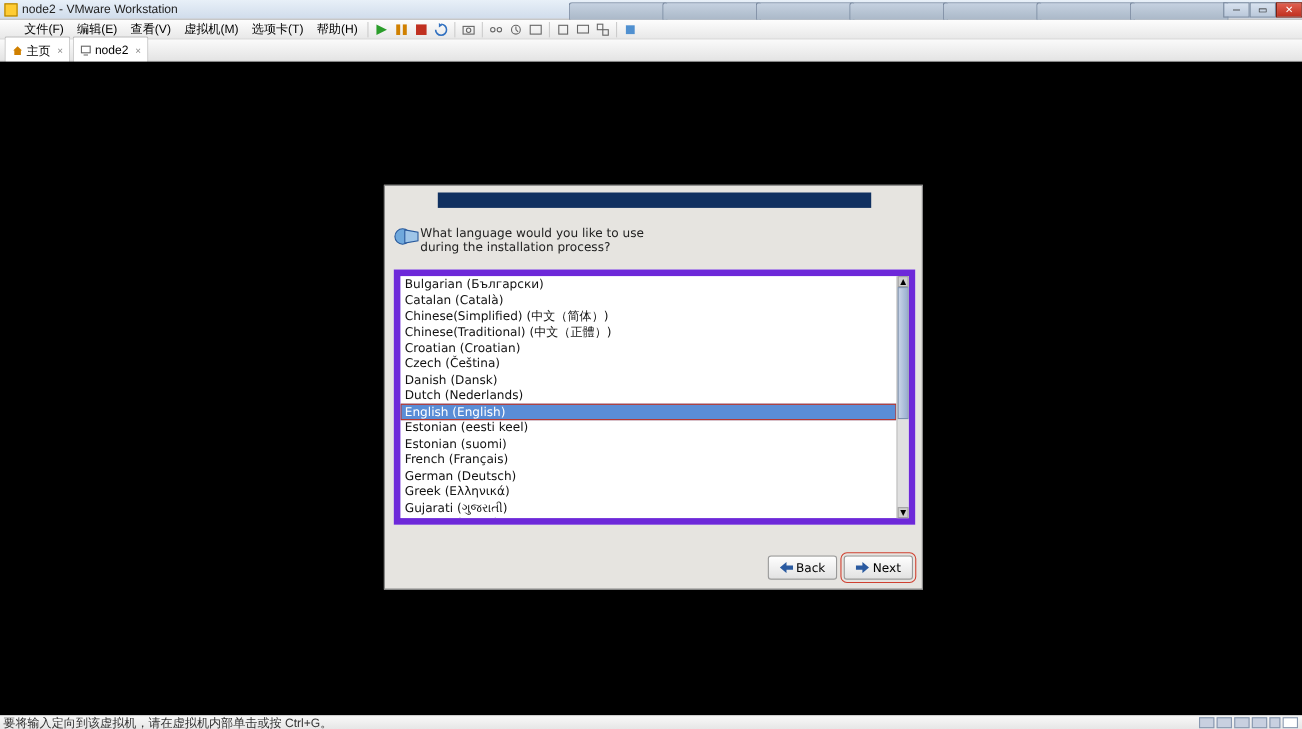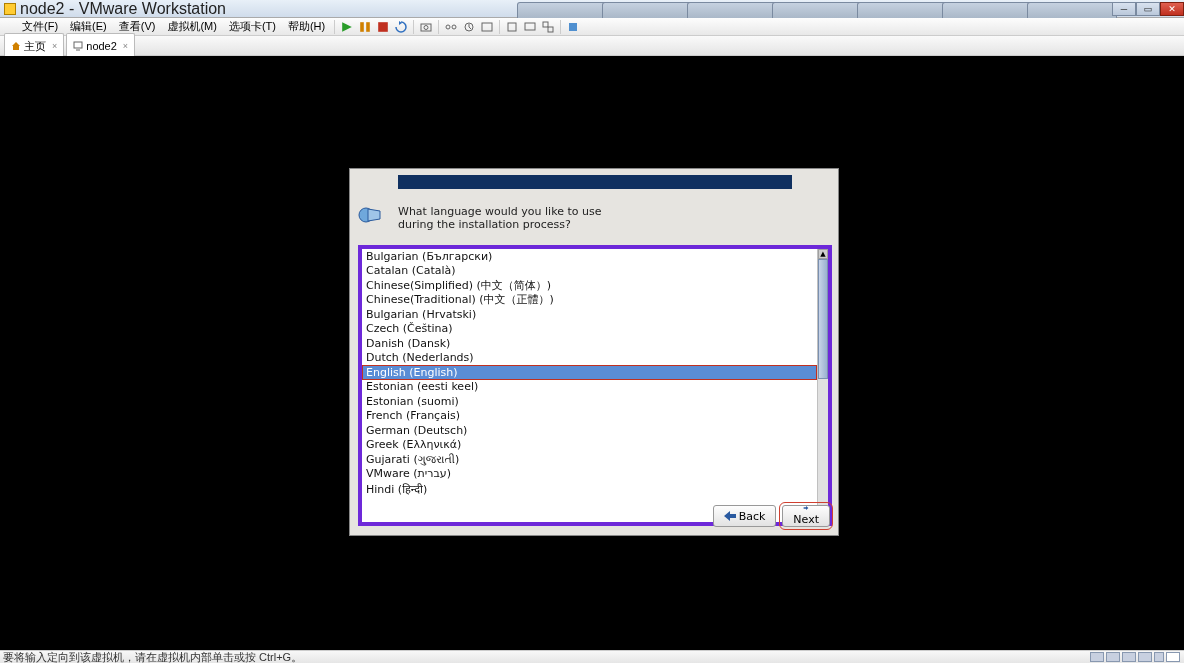--- a/index.html
+++ b/index.html
@@ -1,21 +1,21 @@
 <!DOCTYPE html>
 <html><head>
 <meta charset="utf-8">
 <style>
   * { box-sizing: border-box; margin: 0; padding: 0; }
   body { font-family: "Microsoft YaHei", Tahoma, sans-serif; font-size: 12px; background: #fff; width: 1184px; height: 663px; overflow: hidden; position: relative; }
 
   
   .titlebar { height: 18px; background: linear-gradient(#e8f0f8, #d0dceb); display: flex; align-items: center; padding-left: 4px; border-bottom: 1px solid #aaa; }
   .titlebar .icon-box { width: 12px; height: 12px; background: #ffcc33; border: 1px solid #b08000; margin-right: 4px; }
-  .titlebar .title { font-size: 16px; color: #222; flex: 1; }
+  .titlebar .title { font-size: 11px; color: #222; flex: 1; }
   .titlebar .behind-tabs { display: flex; gap: 0; margin-left: 10px; height: 18px; align-items: flex-end;}
   .titlebar .behind-tab { width: 90px; height: 16px; background: linear-gradient(#c5d1e0,#aab8c8); border: 1px solid #7a8aa0; border-bottom: none; border-radius: 3px 3px 0 0; margin-right: -5px;}
   .win-controls { display: flex; height: 14px; }
   .win-btn { width: 24px; height: 14px; background: linear-gradient(#d8e2ef,#bac8da); border: 1px solid #7a8aa0; display:flex; align-items:center; justify-content:center; font-size:9px; color:#222;}
   .win-btn.close { background: linear-gradient(#e06050,#c03020); color:#fff; border-color:#802010;}
 
   
   .menubar { height: 18px; background: linear-gradient(#fdfdfd,#e8e8e8); display: flex; align-items: center; padding-left: 16px; border-bottom: 1px solid #ccc; font-size: 11px; }
   .menubar .menu-item { padding: 0 6px; cursor: default; }
   .menubar .sep { width: 1px; height: 14px; background: #ccc; margin: 0 3px; }
@@ -28,32 +28,32 @@
   .tab .tab-icon { width:10px; height:10px; margin-right:3px; }
   .tab .close-x { margin-left:6px; color:#888; font-size:9px;}
 
   
   .vm-area { position: absolute; top: 56px; left: 0; right: 0; bottom: 13px; background: #000; }
 
   
   .installer { position: absolute; left: 349px; top: 112px; width: 490px; height: 368px; background: #e6e4e0; border: 1px solid #888; font-family: "DejaVu Sans", Tahoma, sans-serif; }
   .installer .topbar { position:absolute; top:6px; left:48px; width:394px; height:14px; background: #103060; }
   .installer .flag-icon { position:absolute; top:36px; left:8px; width:24px; height:20px; }
-  .installer .prompt { position:absolute; top:36px; left:48px; width:220px; font-size:11px; color:#222; line-height:1.2; }
-  .installer .listwrap { position:absolute; top:76px; left:8px; width:474px; height:281px; border: 4px solid #6d28d9; background:#fff; display:flex; }
+  .installer .prompt { position:absolute; top:36px; left:32px; width:220px; font-size:11px; color:#222; line-height:1.2; }
+  .installer .listwrap { position:absolute; top:76px; left:8px; width:474px; height:232px; border: 6px solid #6d28d9; background:#fff; display:flex; }
   .installer .list { flex:1; overflow:hidden; }
   .installer .list-item { height: 14.5px; padding-left: 4px; font-size: 11px; color:#111; display:flex; align-items:center; cursor:default; }
   .installer .list-item.selected { background: #5a8dd6; color:#fff; outline: 1px solid #c03020; outline-offset: -1px;}
   .installer .scrollbar { width:11px; background:#e0e0e0; border-left:1px solid #c0c0c0; position:relative;}
   .installer .scrollbar .up, .installer .scrollbar .down { height:10px; background:#cfcfcf; border:1px solid #a0a0a0; font-size:7px; text-align:center; line-height:8px;}
   .installer .scrollbar .down { position:absolute; bottom:0; left:0; right:0;}
   .installer .scrollbar .thumb { position:absolute; top:10px; left:0; right:0; height:120px; background:linear-gradient(90deg,#c8d4e8,#9ab0d0); border:1px solid #7a90b0;}
   .installer .btnrow { position:absolute; bottom:8px; right:8px; display:flex; gap:6px; }
   .installer .btn { height:22px; padding: 0 10px; background: linear-gradient(#fefefe,#e2e2e2); border:1px solid #999; border-radius:3px; font-size:11px; display:flex; align-items:center; gap:3px; cursor:default;}
-  .installer .btn.next { outline: 1px solid #d04030; outline-offset: 2px; flex-direction: column; }
+  .installer .btn.next { outline: 1px solid #d04030; outline-offset: 2px; }
   .installer .btn svg { width:12px; height:10px; }
 
   
   .statusbar { position:absolute; bottom:0; left:0; right:0; height:13px; background: linear-gradient(#f8f8f8,#e6e6e6); border-top:1px solid #ccc; font-size:11px; color:#333; display:flex; align-items:center; padding-left:3px;}
   .statusbar .right-icons { position:absolute; right:4px; display:flex; gap:2px; align-items:center;}
   .statusbar .ri { width:14px; height:10px; background:#c8d0e0; border:1px solid #8898b0;}
 </style>
 </head>
 <body>
 
@@ -186,21 +186,21 @@
         </svg>
     </div>
     <div class="prompt">What language would you like to use during the installation process?</div>
 
     <div class="listwrap">
       <div class="list" id="lang-list">
           <div class="list-item">Bulgarian (Български)</div>
           <div class="list-item">Catalan (Català)</div>
           <div class="list-item">Chinese(Simplified) (中文（简体）)</div>
           <div class="list-item">Chinese(Traditional) (中文（正體）)</div>
-          <div class="list-item">Bulgarian (Hrvatski)</div>
+          <div class="list-item">Croatian (Croatian)</div>
           <div class="list-item">Czech (Čeština)</div>
           <div class="list-item">Danish (Dansk)</div>
           <div class="list-item">Dutch (Nederlands)</div>
           <div class="list-item selected">English (English)</div>
           <div class="list-item">Estonian (eesti keel)</div>
           <div class="list-item">Estonian (suomi)</div>
           <div class="list-item">French (Français)</div>
           <div class="list-item">German (Deutsch)</div>
           <div class="list-item">Greek (Ελληνικά)</div>
           <div class="list-item">Gujarati (ગુજરાતી)</div>

